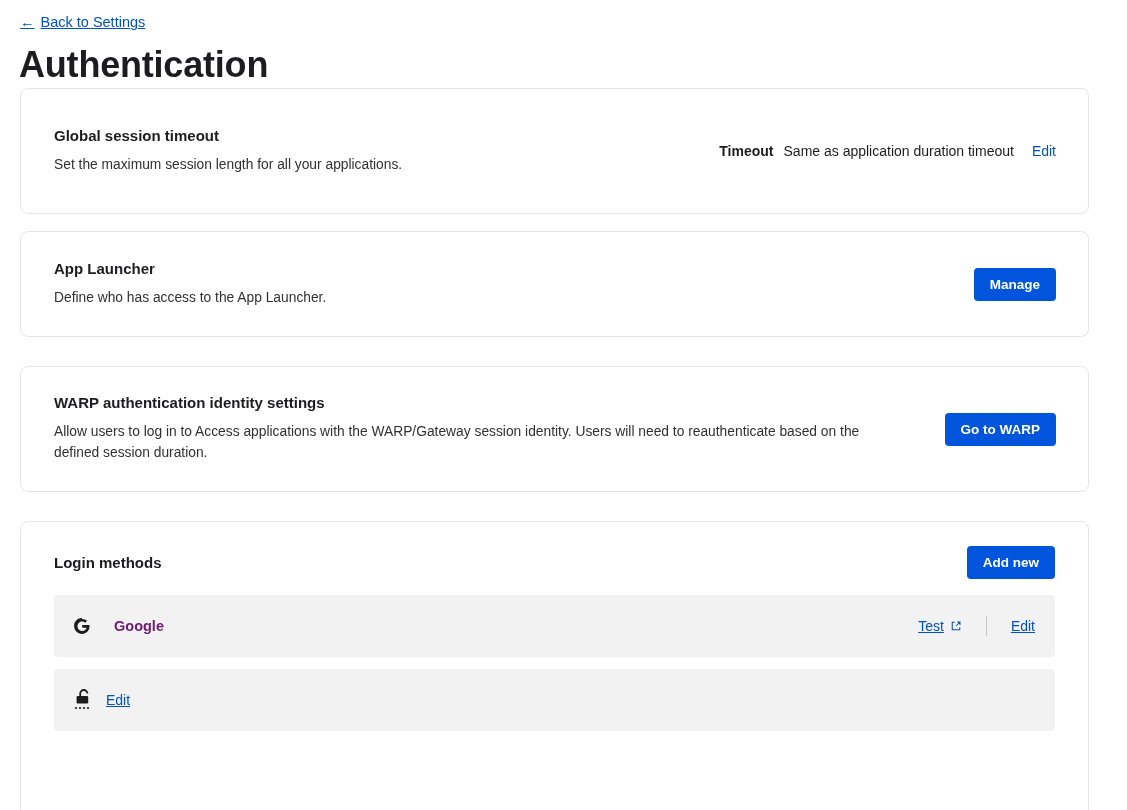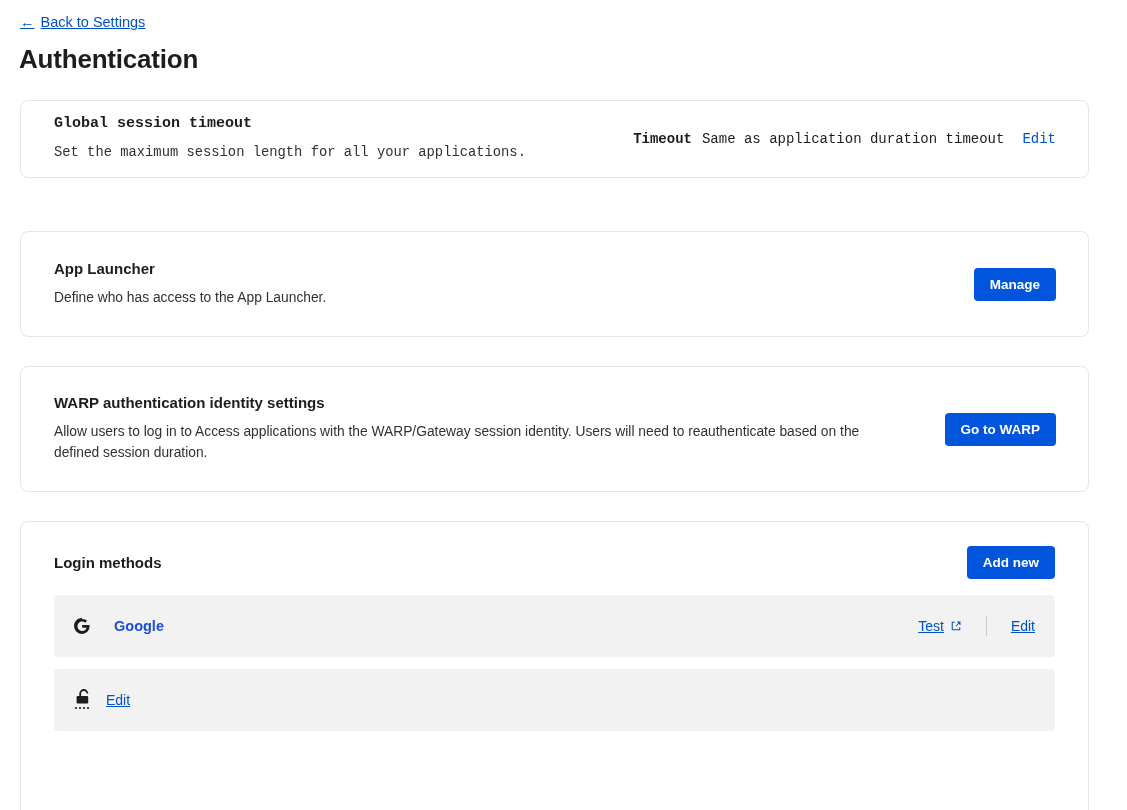--- a/index.html
+++ b/index.html
@@ -33,21 +33,21 @@
     gap: 6px;
   }
   .back-arrow {
     text-decoration: none;
     display: inline-block;
   }
   .page-title {
     position: absolute;
     left: 19px;
     top: 44px;
-    font-size: 26px;
+    font-size: 36px;
     font-weight: bold;
     letter-spacing: -0.2px;
     color: #1d1d1f;
     margin: 0;
   }
   .card {
     position: absolute;
     left: 20px;
     width: 1069px;
     box-sizing: border-box;
@@ -73,21 +73,21 @@
     margin: 0 0 10px 0;
     line-height: 1.2;
   }
   .card-desc {
     font-size: 13.8px;
     color: #313131;
     margin: 0;
     line-height: 1.5;
   }
   
-  #card-timeout { top: 100px; height: 78px; font-family: Liberation Mono, monospace; }
+  #card-timeout { top: 88px; height: 126px; }
   .timeout-right {
     display: flex;
     align-items: center;
     gap: 10px;
     font-size: 14px;
     white-space: nowrap;
   }
   .timeout-label { font-weight: bold; color: #1d1d1f; }
   .timeout-value { color: #1d1d1f; }
   .link-btn {
@@ -141,21 +141,21 @@
   .method-icon {
     width: 34px;
     display: flex;
     align-items: center;
     justify-content: flex-start;
     color: #1d1d1f;
   }
   .method-name {
     font-size: 14.5px;
     font-weight: bold;
-    color: #1d4ed8;
+    color: #701a75;
     flex: 1;
     margin-left: 8px;
   }
   .method-actions {
     display: flex;
     align-items: center;
     gap: 24px;
   }
   .a-link {
     color: #0051c3;

